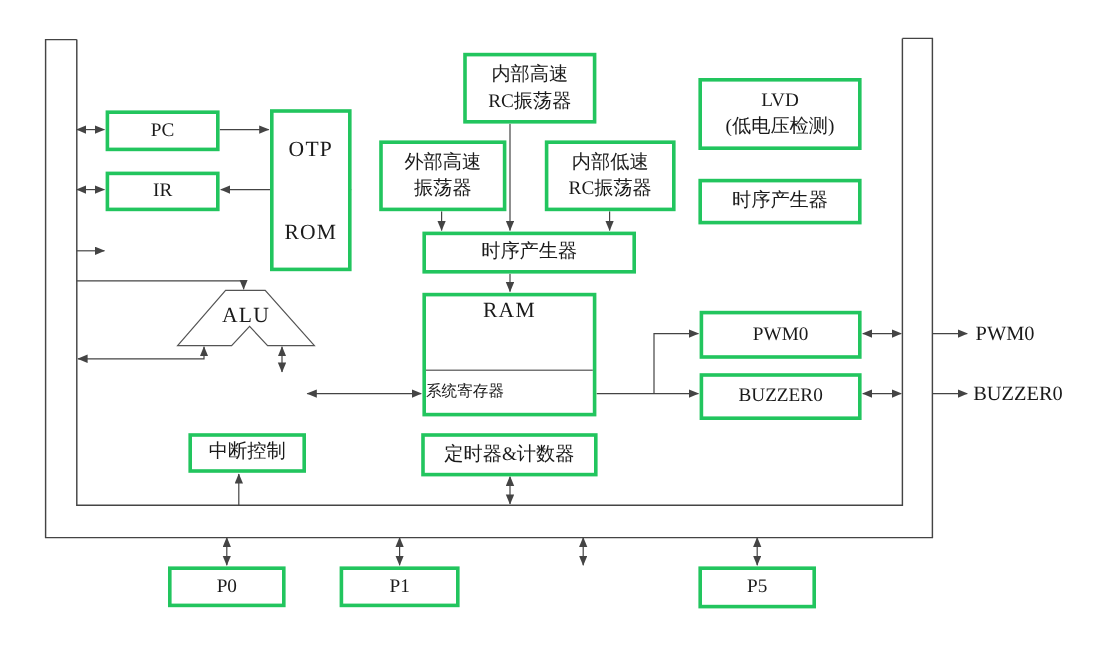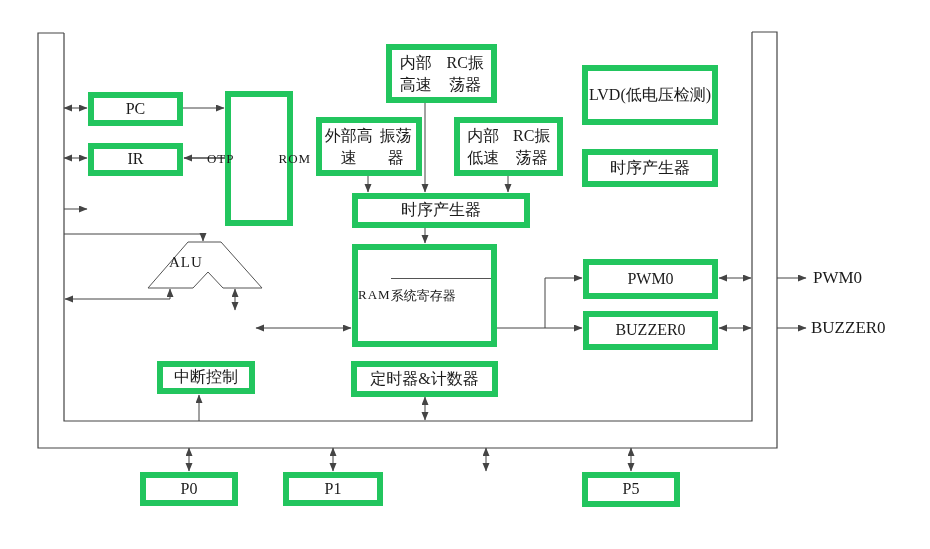--- a/index.html
+++ b/index.html
@@ -2,29 +2,29 @@
 <html><head>
 <meta charset="utf-8">
 <style>
   html,body{margin:0;padding:0;background:#ffffff;}
   .stage{
     position:relative;width:930px;height:549px;background:#ffffff;
     font-family:"Liberation Serif","DejaVu Serif",serif;color:#1a1a1a;overflow:hidden;
   }
   .lines-svg{position:absolute;left:0;top:0;z-index:1;}
   .box{
-    position:absolute;box-sizing:border-box;border:6px solid #22c55e;background:#ffffff;
-    display:flex;flex-direction:row;align-items:center;justify-content:center;
+    position:absolute;box-sizing:border-box;border:3px solid #22c55e;background:#ffffff;
+    display:flex;flex-direction:column;align-items:center;justify-content:center;
     text-align:center;z-index:2;font-size:16px;line-height:1.3;
   }
   .box .l2{line-height:1.35;}
-  .lbl-lg{font-size:13px;letter-spacing:1px;gap:44px;}
+  .lbl-lg{font-size:18px;letter-spacing:1px;gap:44px;}
   .alu-label{
-    position:absolute;z-index:3;font-size:15px;letter-spacing:1px;
-    display:flex;align-items:center;
+    position:absolute;z-index:3;font-size:18px;letter-spacing:1px;
+    display:flex;align-items:center;justify-content:center;
   }
   .out-label{
     position:absolute;z-index:2;font-size:17px;display:flex;align-items:center;
   }
   .split-top{flex:1;display:flex;align-items:flex-start;justify-content:center;width:100%;}
   .split-bottom{
     height:36px;display:flex;align-items:center;justify-content:flex-start;width:100%;
     border-top:1px solid #545454;box-sizing:border-box;font-size:13px;
   }
 </style>

